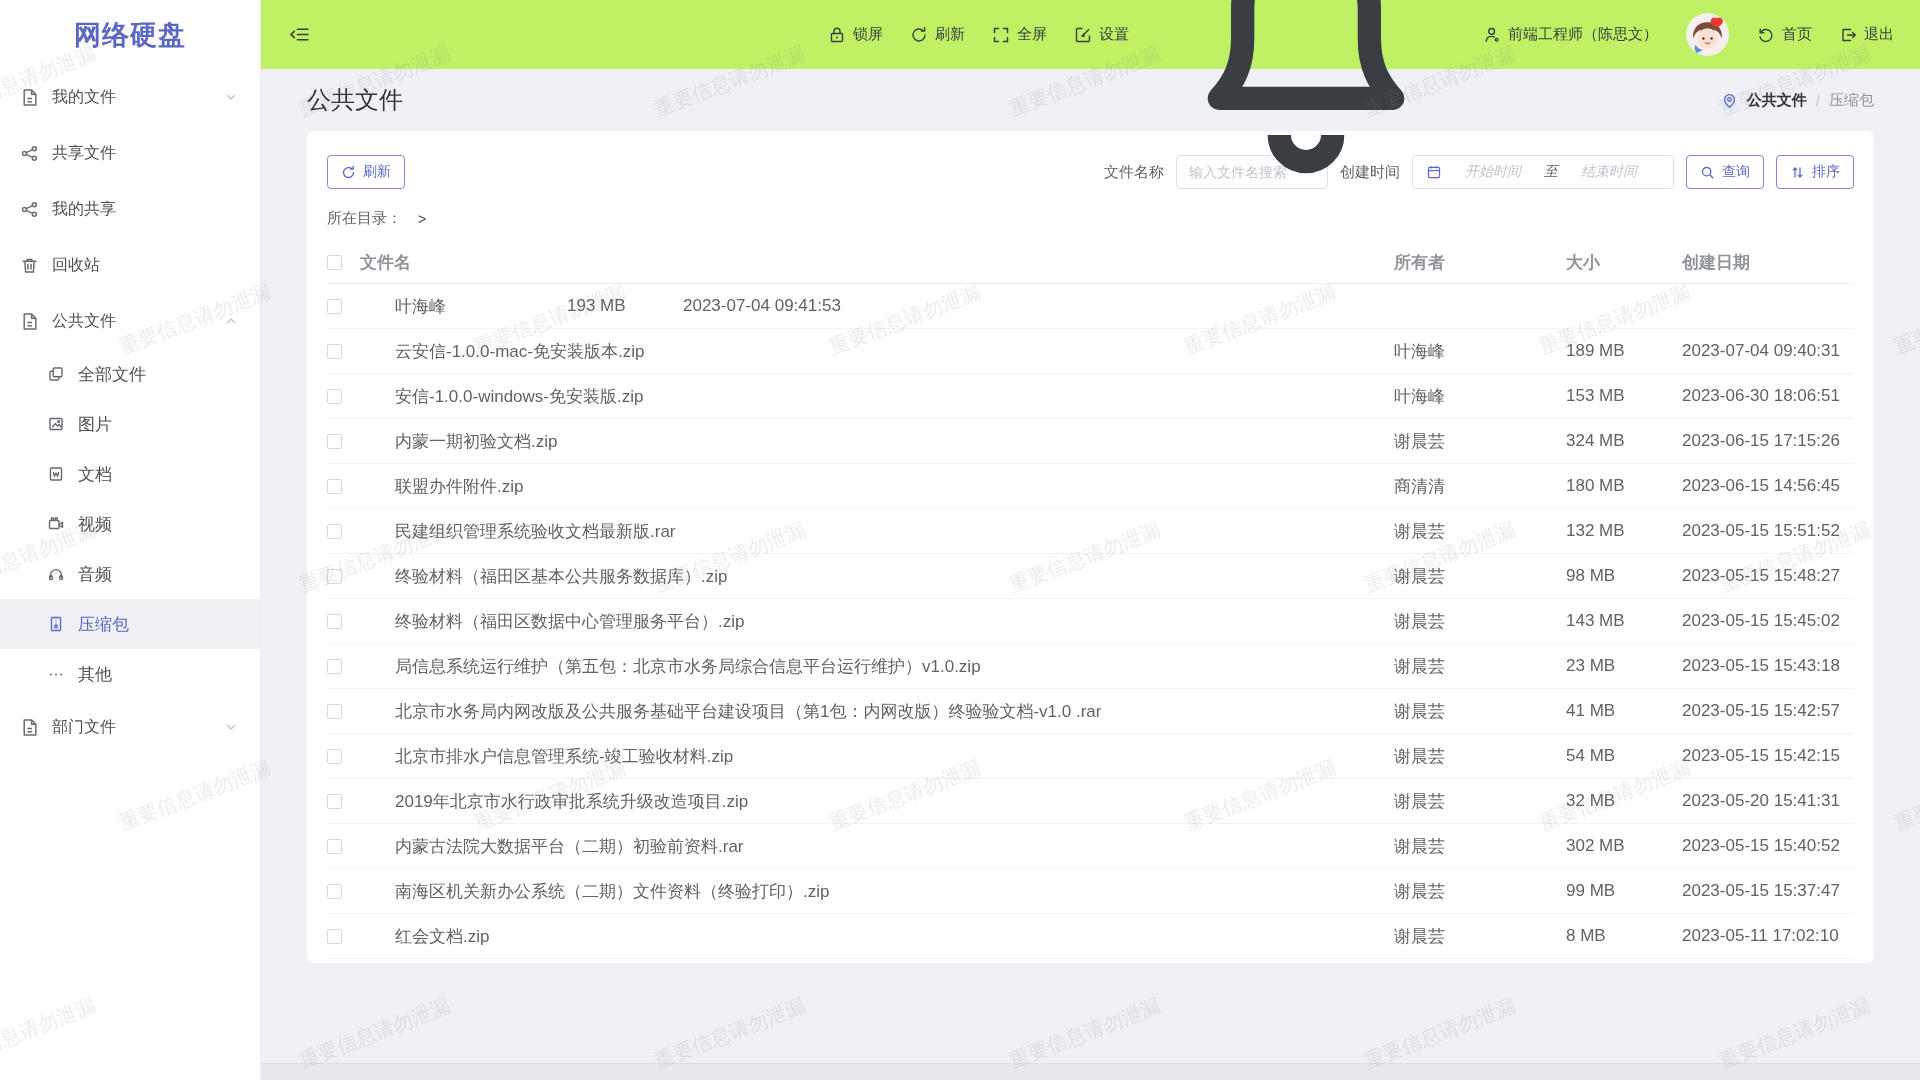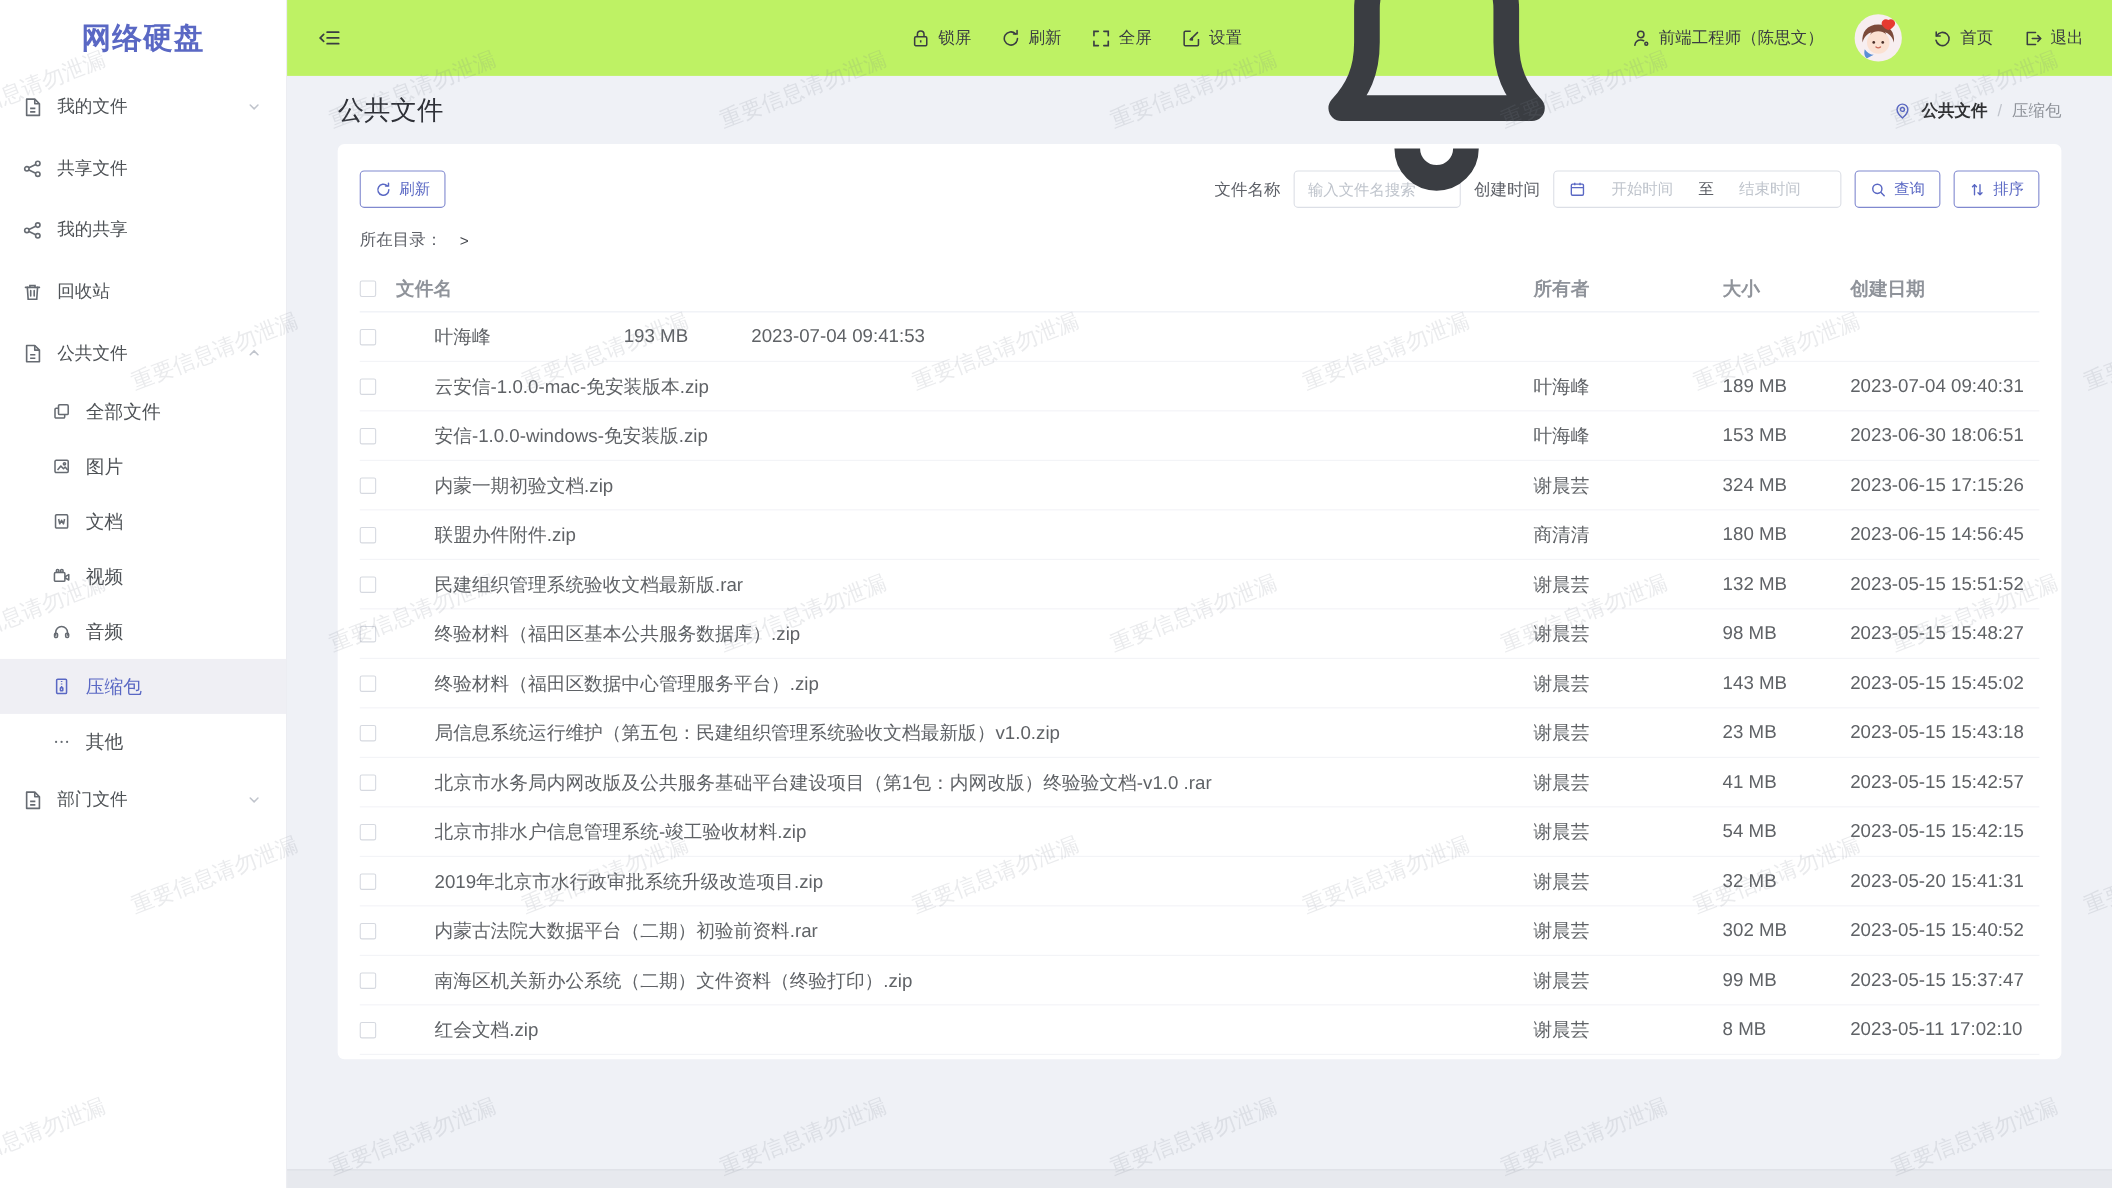--- a/index.html
+++ b/index.html
@@ -51,21 +51,21 @@
   .btn { height:34px; display:inline-flex; align-items:center; gap:7px; padding:0 13px;
          background:#fff; border:1px solid #8089cf; border-radius:4px; color:#5a68c4;
          font-size:14px; cursor:pointer; font-family:inherit; }
   .btn .bic { width:15px; height:15px; }
   .filters { margin-left:auto; display:flex; align-items:center; gap:12px; }
   .flabel { font-size:15px; color:#5c5f66; white-space:nowrap; }
   .txt-input { width:152px; height:34px; border:1px solid #dcdfe6; border-radius:4px;
                padding:0 12px; font-size:14px; color:#606266; font-family:inherit; outline:none; }
   .txt-input::placeholder { color:#bfc4cc; }
   .daterange { width:262px; height:34px; border:1px solid #dcdfe6; border-radius:4px;
-               display:flex; align-items:center; padding:0 13px; cursor:pointer; }
+               display:flex; align-items:center; padding:0 13px; cursor:pointer;font-style:italic; }
   .daterange .ci { width:16px; height:16px; color:#5a68c4; flex-shrink:0; }
   .ph { font-size:14px; color:#bfc4cc; flex:1; text-align:center; white-space:nowrap; }
   .to { font-size:14px; color:#5c5f66; }
 
   .dir-row { margin-top:20px; display:flex; align-items:center; gap:16px;
              font-size:15px; color:#5c5f66; }
   .dir-arrow { color:#43464c; font-size:14px; }
 
   .table { margin-top:13px; }
   .trow { display:flex; align-items:center; height:45px; border-bottom:1px solid #f2f3f7;
@@ -548,21 +548,21 @@
                 <span class="c-owner">谢晨芸</span>
                 <span class="c-size">143 MB</span>
                 <span class="c-date">2023-05-15 15:45:02</span>
               </div>
 
               <div class="trow">
                 <span class="c-check">
                   <span class="checkbox"></span>
                 </span>
                 <span class="c-icon"><span class="zip-icon"></span></span>
-                <span class="c-name">局信息系统运行维护（第五包：民建组织管理系统验收文档最新版）v1.0.zip</span>
+                <span class="c-name">局信息系统运行维护（第五包：北京市水务局综合信息平台运行维护）v1.0.zip</span>
                 <span class="c-owner">谢晨芸</span>
                 <span class="c-size">23 MB</span>
                 <span class="c-date">2023-05-15 15:43:18</span>
               </div>
 
               <div class="trow">
                 <span class="c-check">
                   <span class="checkbox"></span>
                 </span>
                 <span class="c-icon"><span class="zip-icon"></span></span>

